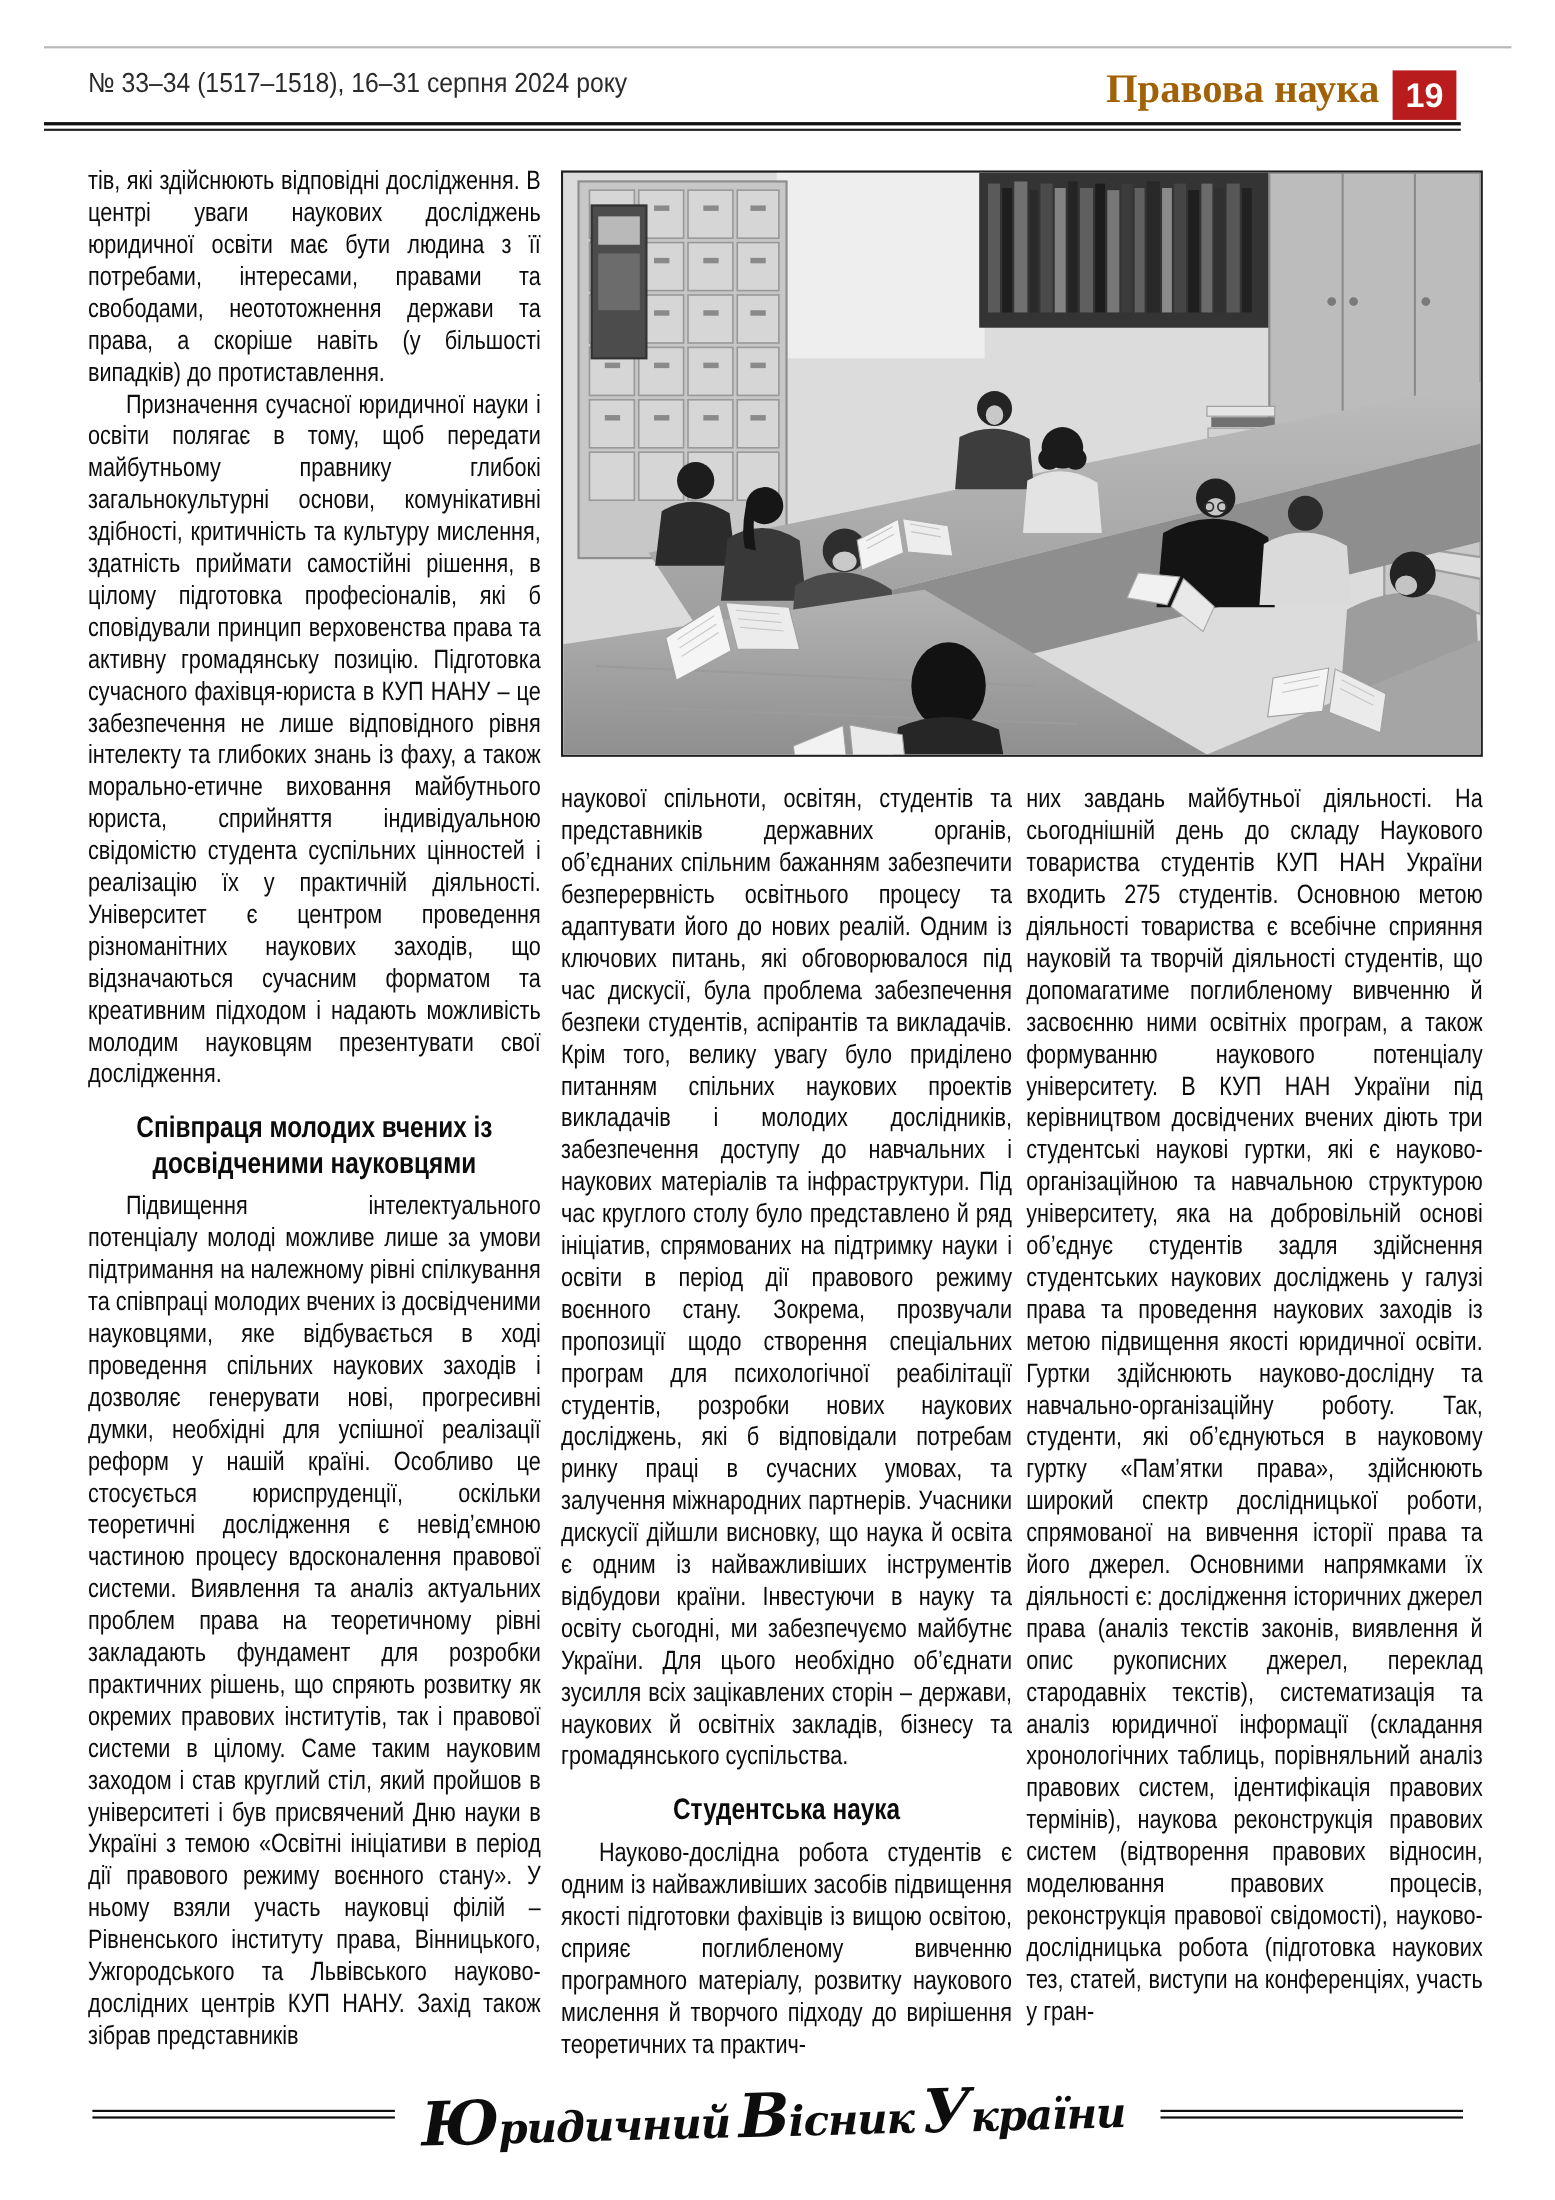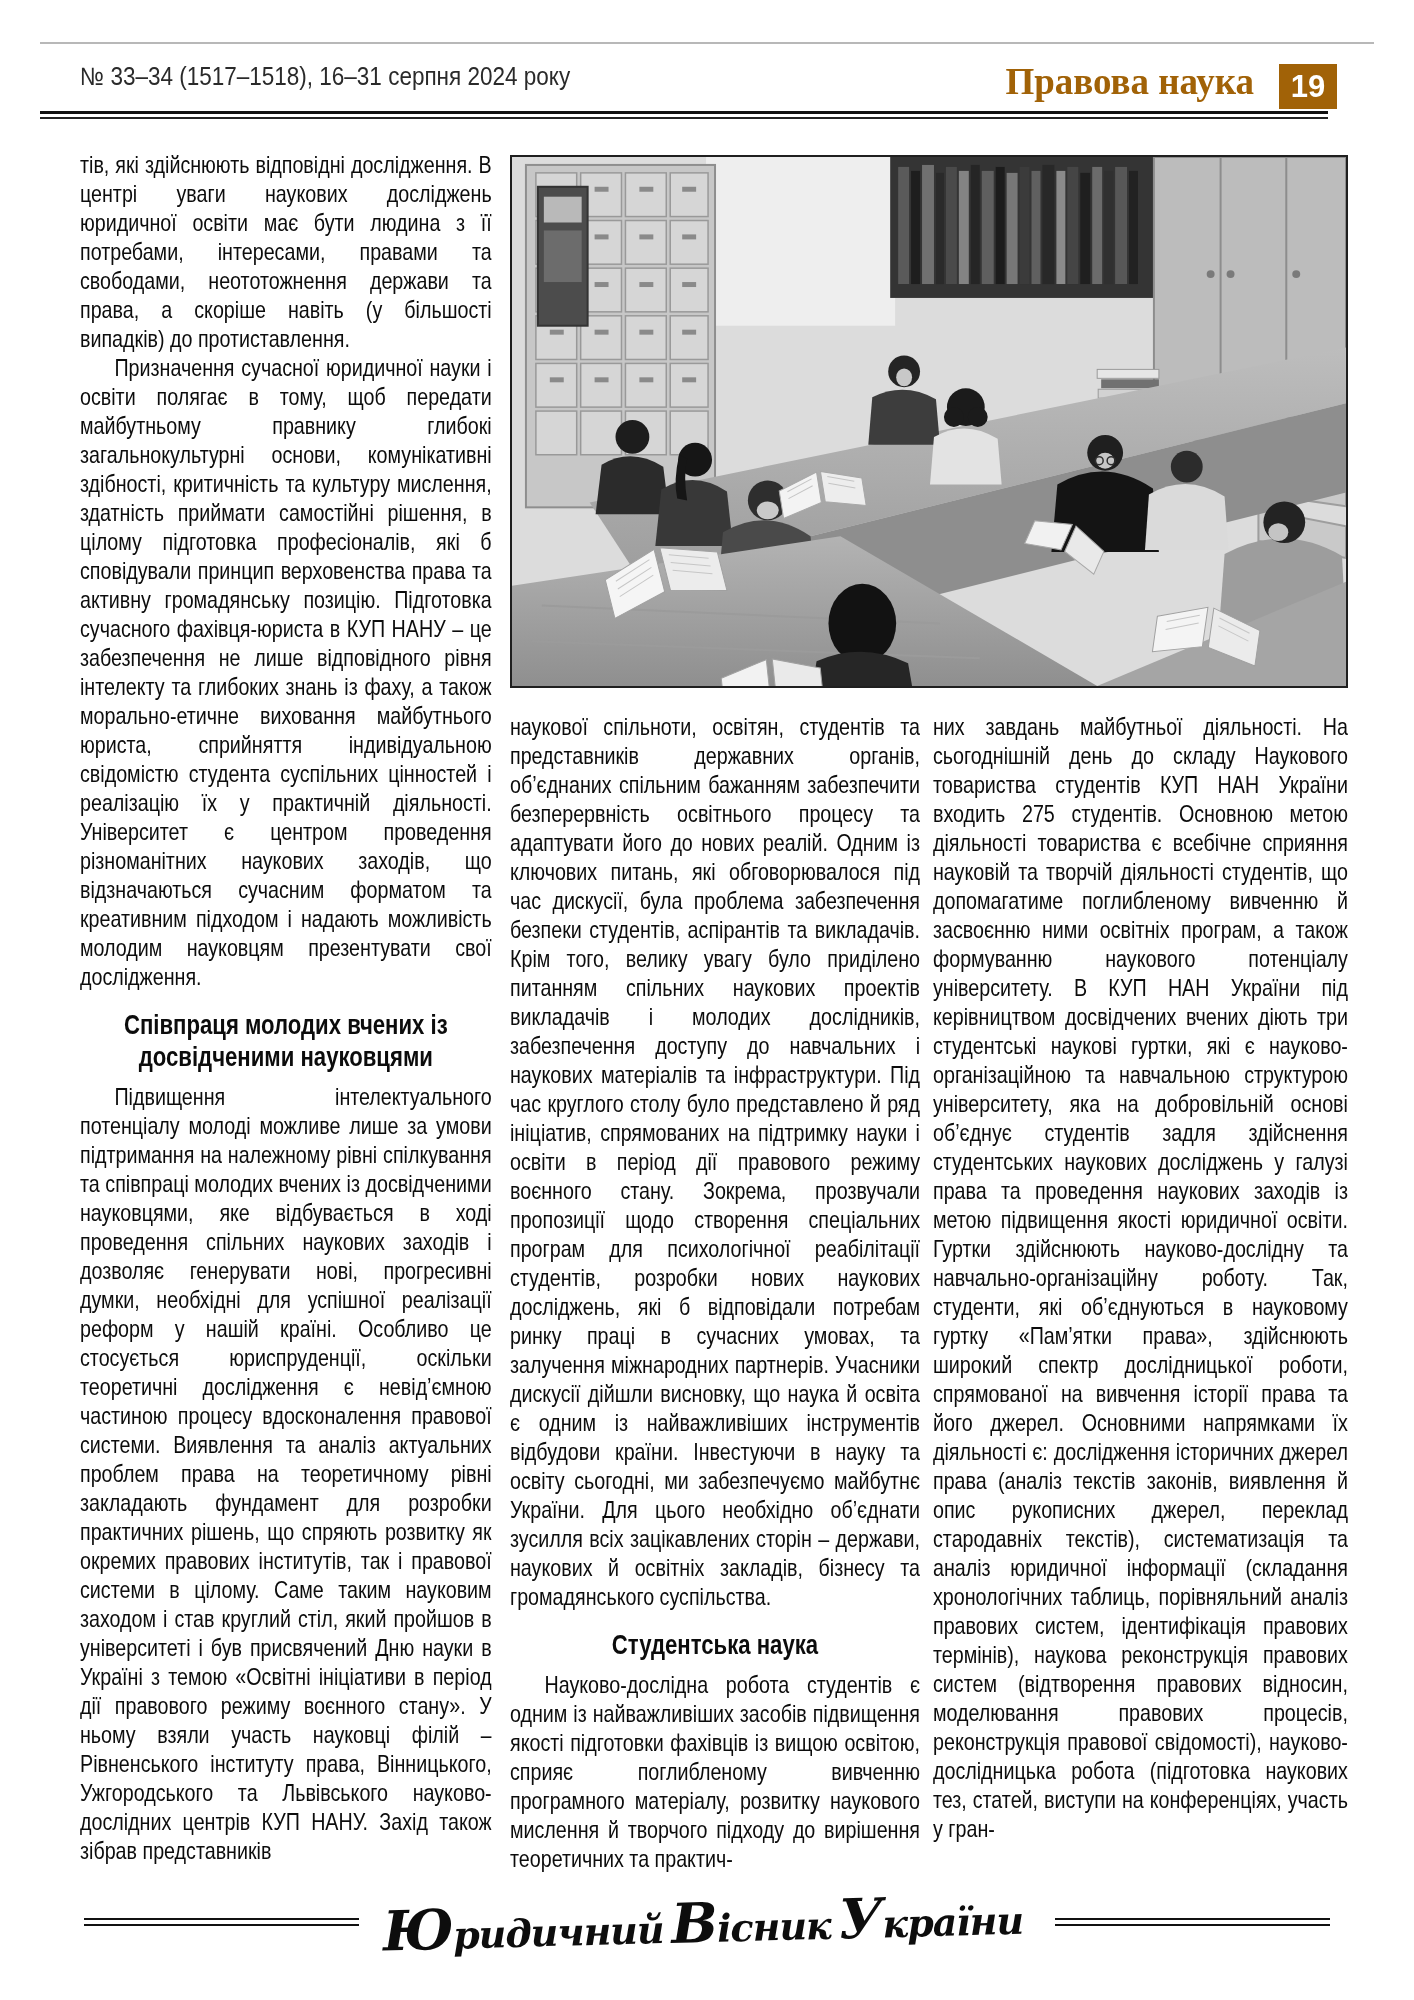--- a/index.html
+++ b/index.html
@@ -41,21 +41,21 @@
   .logo-word::first-letter{font-size:1.45em;}
 </style>
 </head>
 <body>
 
 <div class="page">
 
   <div class="top-hairline"></div>
   <div class="issue-info">№ 33–34 (1517–1518), 16–31 серпня 2024 року</div>
   <div class="section-title">Правова наука</div>
-  <div class="page-box" style="background: #a16207; color: rgb(255, 255, 255); margin-left: 13px;">
+  <div class="page-box" style="background: #b91c1c; color: rgb(255, 255, 255);">
     <span>19</span>
   </div>
   <div class="header-rule-a"></div>
   <div class="header-rule-b"></div>
 
   <div class="photo">
     <svg viewBox="0 0 838 533" preserveAspectRatio="none">
       <defs>
         <linearGradient id="deskg" x1="0" y1="0" x2="0" y2="1">
           <stop offset="0" stop-color="#bdbdbd"></stop>

